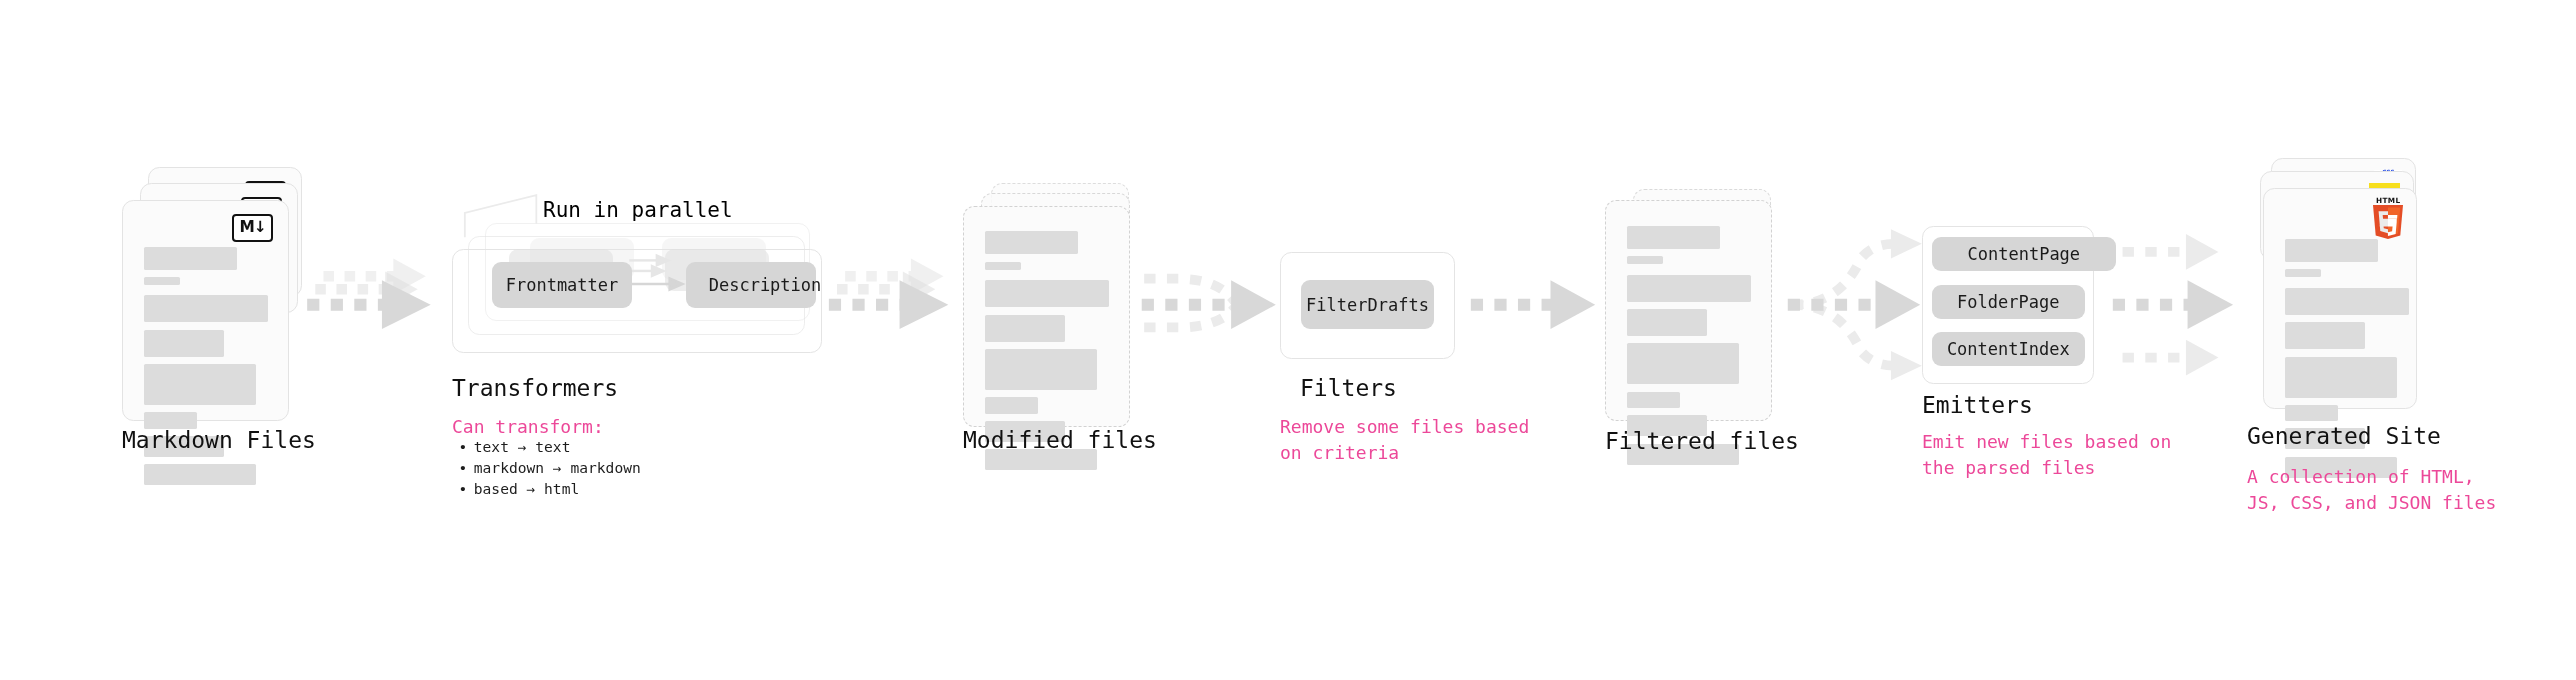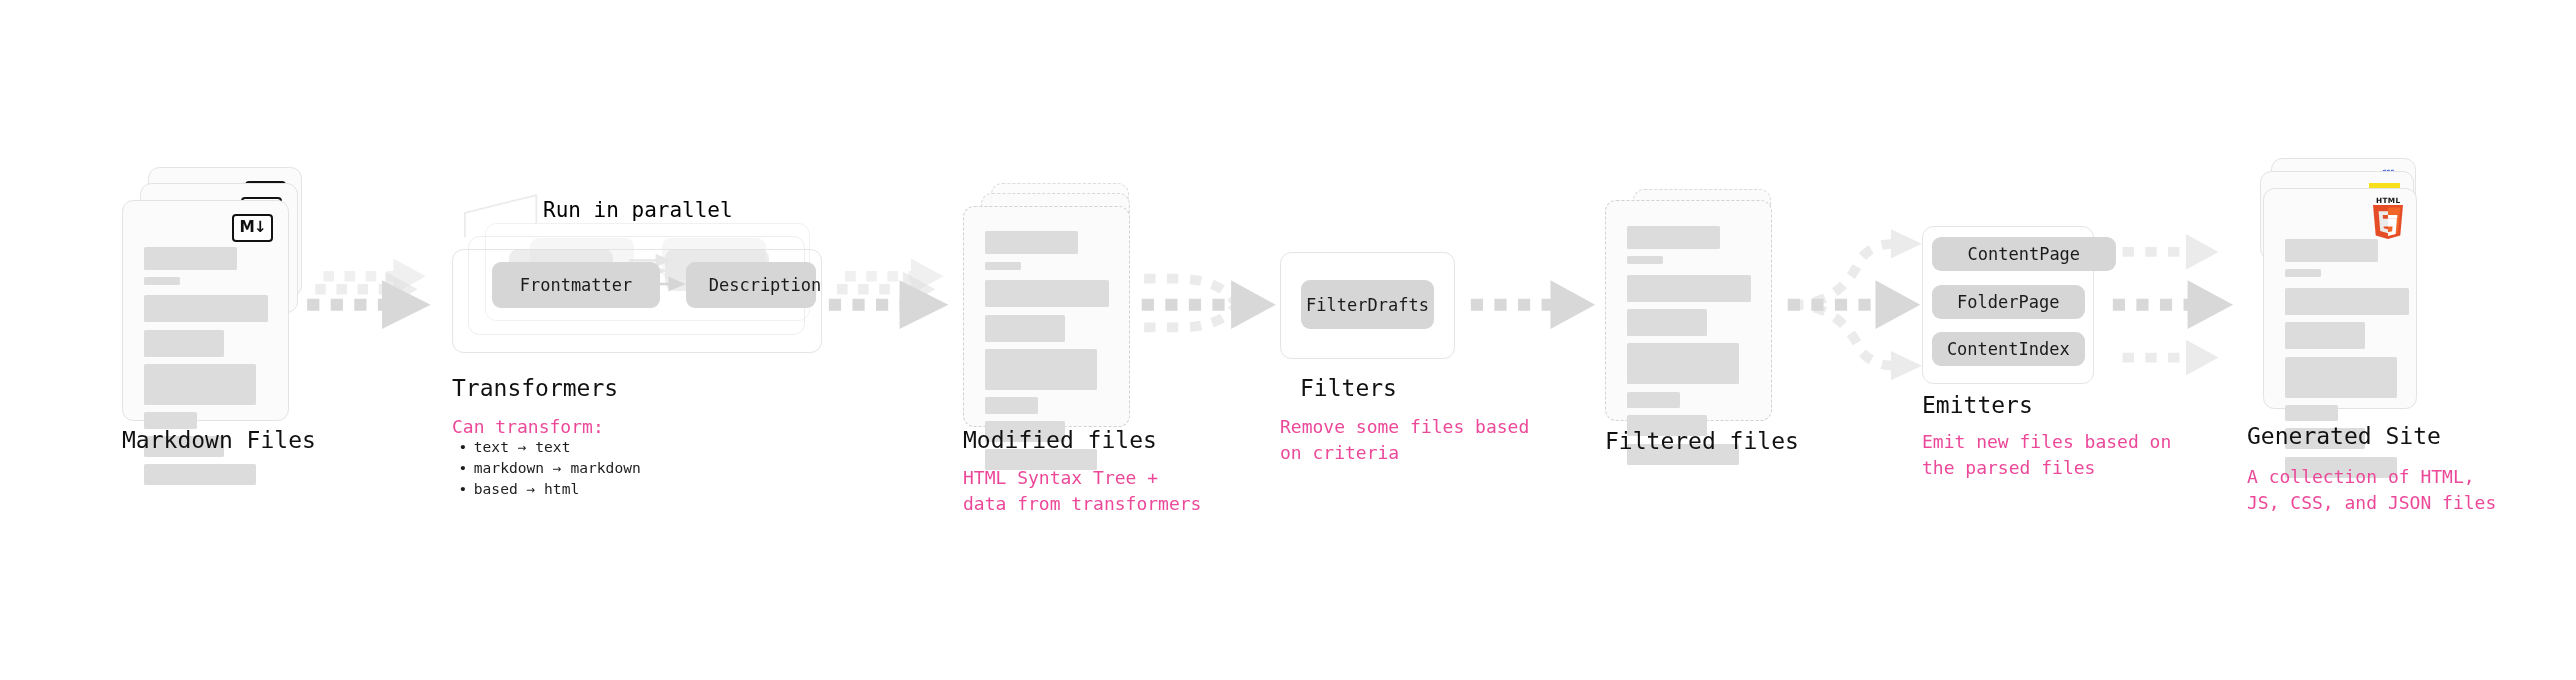--- a/index.html
+++ b/index.html
@@ -251,21 +251,21 @@
 
       <svg style="position:absolute;left:0;top:0;width:374px;height:130px;" viewBox="0 0 460 160" width="374" height="130">
         <g stroke="#e6e6e6" stroke-width="3" fill="#e6e6e6">
           <line x1="218" y1="46" x2="252" y2="46"></line>
           <polygon points="252,40 266,46 252,52"></polygon>
           <line x1="212" y1="59" x2="246" y2="59"></line>
           <polygon points="246,53 260,59 246,65"></polygon>
         </g>
       </svg>
 
-      <div class="pill" style="left:40px; top:39px; width:168px; height:46px;">Frontmatter</div>
+      <div class="pill" style="left:40px; top:39px; width:140px; height:46px;">Frontmatter</div>
       <div class="pill" style="left:234px; top:39px; width:130px; height:46px;padding-left:28px;">Description</div>
 
       <svg style="position:absolute;left:0;top:0;width:406px;height:130px;" viewBox="0 0 500 160" width="406" height="130">
         <g stroke="#d6d6d6" stroke-width="3" fill="#d6d6d6">
           <line x1="220" y1="75" x2="268" y2="75"></line>
           <polygon points="268,68 284,75 268,82"></polygon>
         </g>
       </svg>
     </div>
   </div>
@@ -291,22 +291,20 @@
           <div class="sk" style="width:80px;height:27px;margin-bottom:7.3px;"></div>
           <div class="sk" style="width:112px;height:41px;margin-bottom:7.3px;"></div>
           <div class="sk" style="width:53px;height:16.3px;margin-bottom:7.3px;"></div>
           <div class="sk" style="width:80px;height:21px;margin-bottom:7.3px;"></div>
           <div class="sk" style="width:112px;height:21px;"></div>
         </div>
       </div>
     </div>
   </div>
   <div class="title" style="left:963px; top:427px;">Modified files</div>
-  <div class="subtitle" style="left:963px; top:465px;">HTML Syntax Tree +
-data from transformers</div>
 
   <div class="node" style="left:1280px; top:252px;">
     <div style="position:relative; width:179px; height:110px;">
       <div class="container-box" style="left:0px; top:0px; width:175px; height:107px;"></div>
       <div class="pill" style="left:21px; top:28.4px; width:133px; height:49px;">FilterDrafts</div>
     </div>
   </div>
   <div class="title" style="left:1280px; top:375px;margin-left:20px;">Filters</div>
   <div class="subtitle" style="left:1280px; top:414px;">Remove some files based
 on criteria</div>

